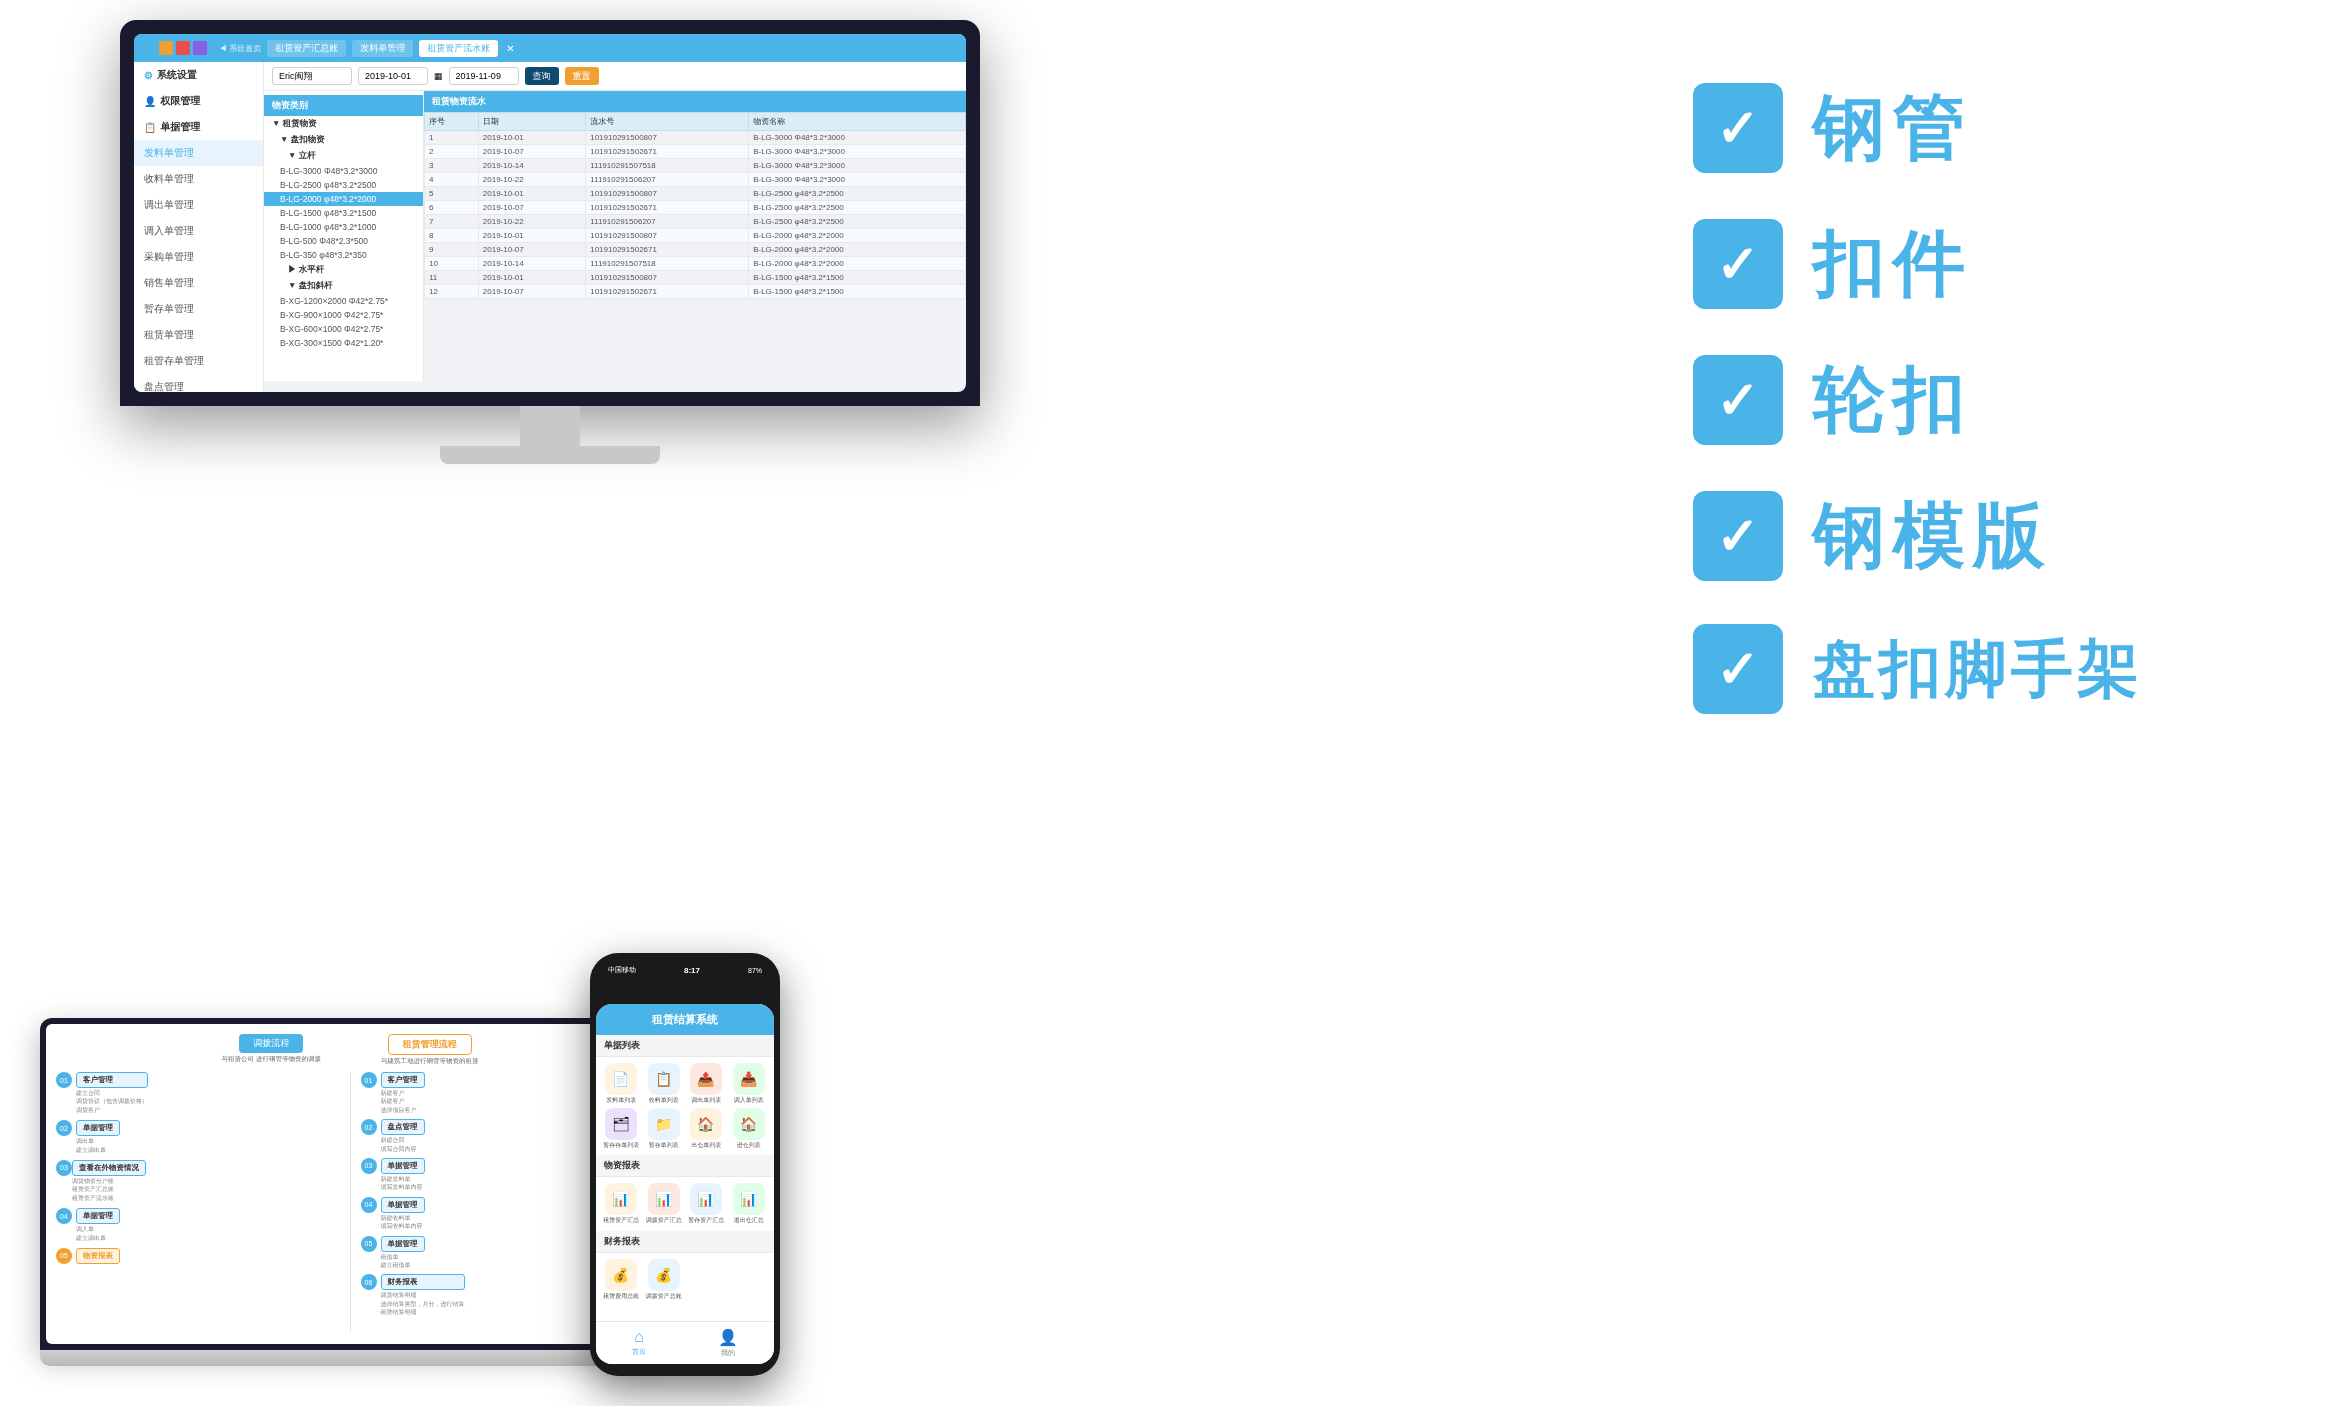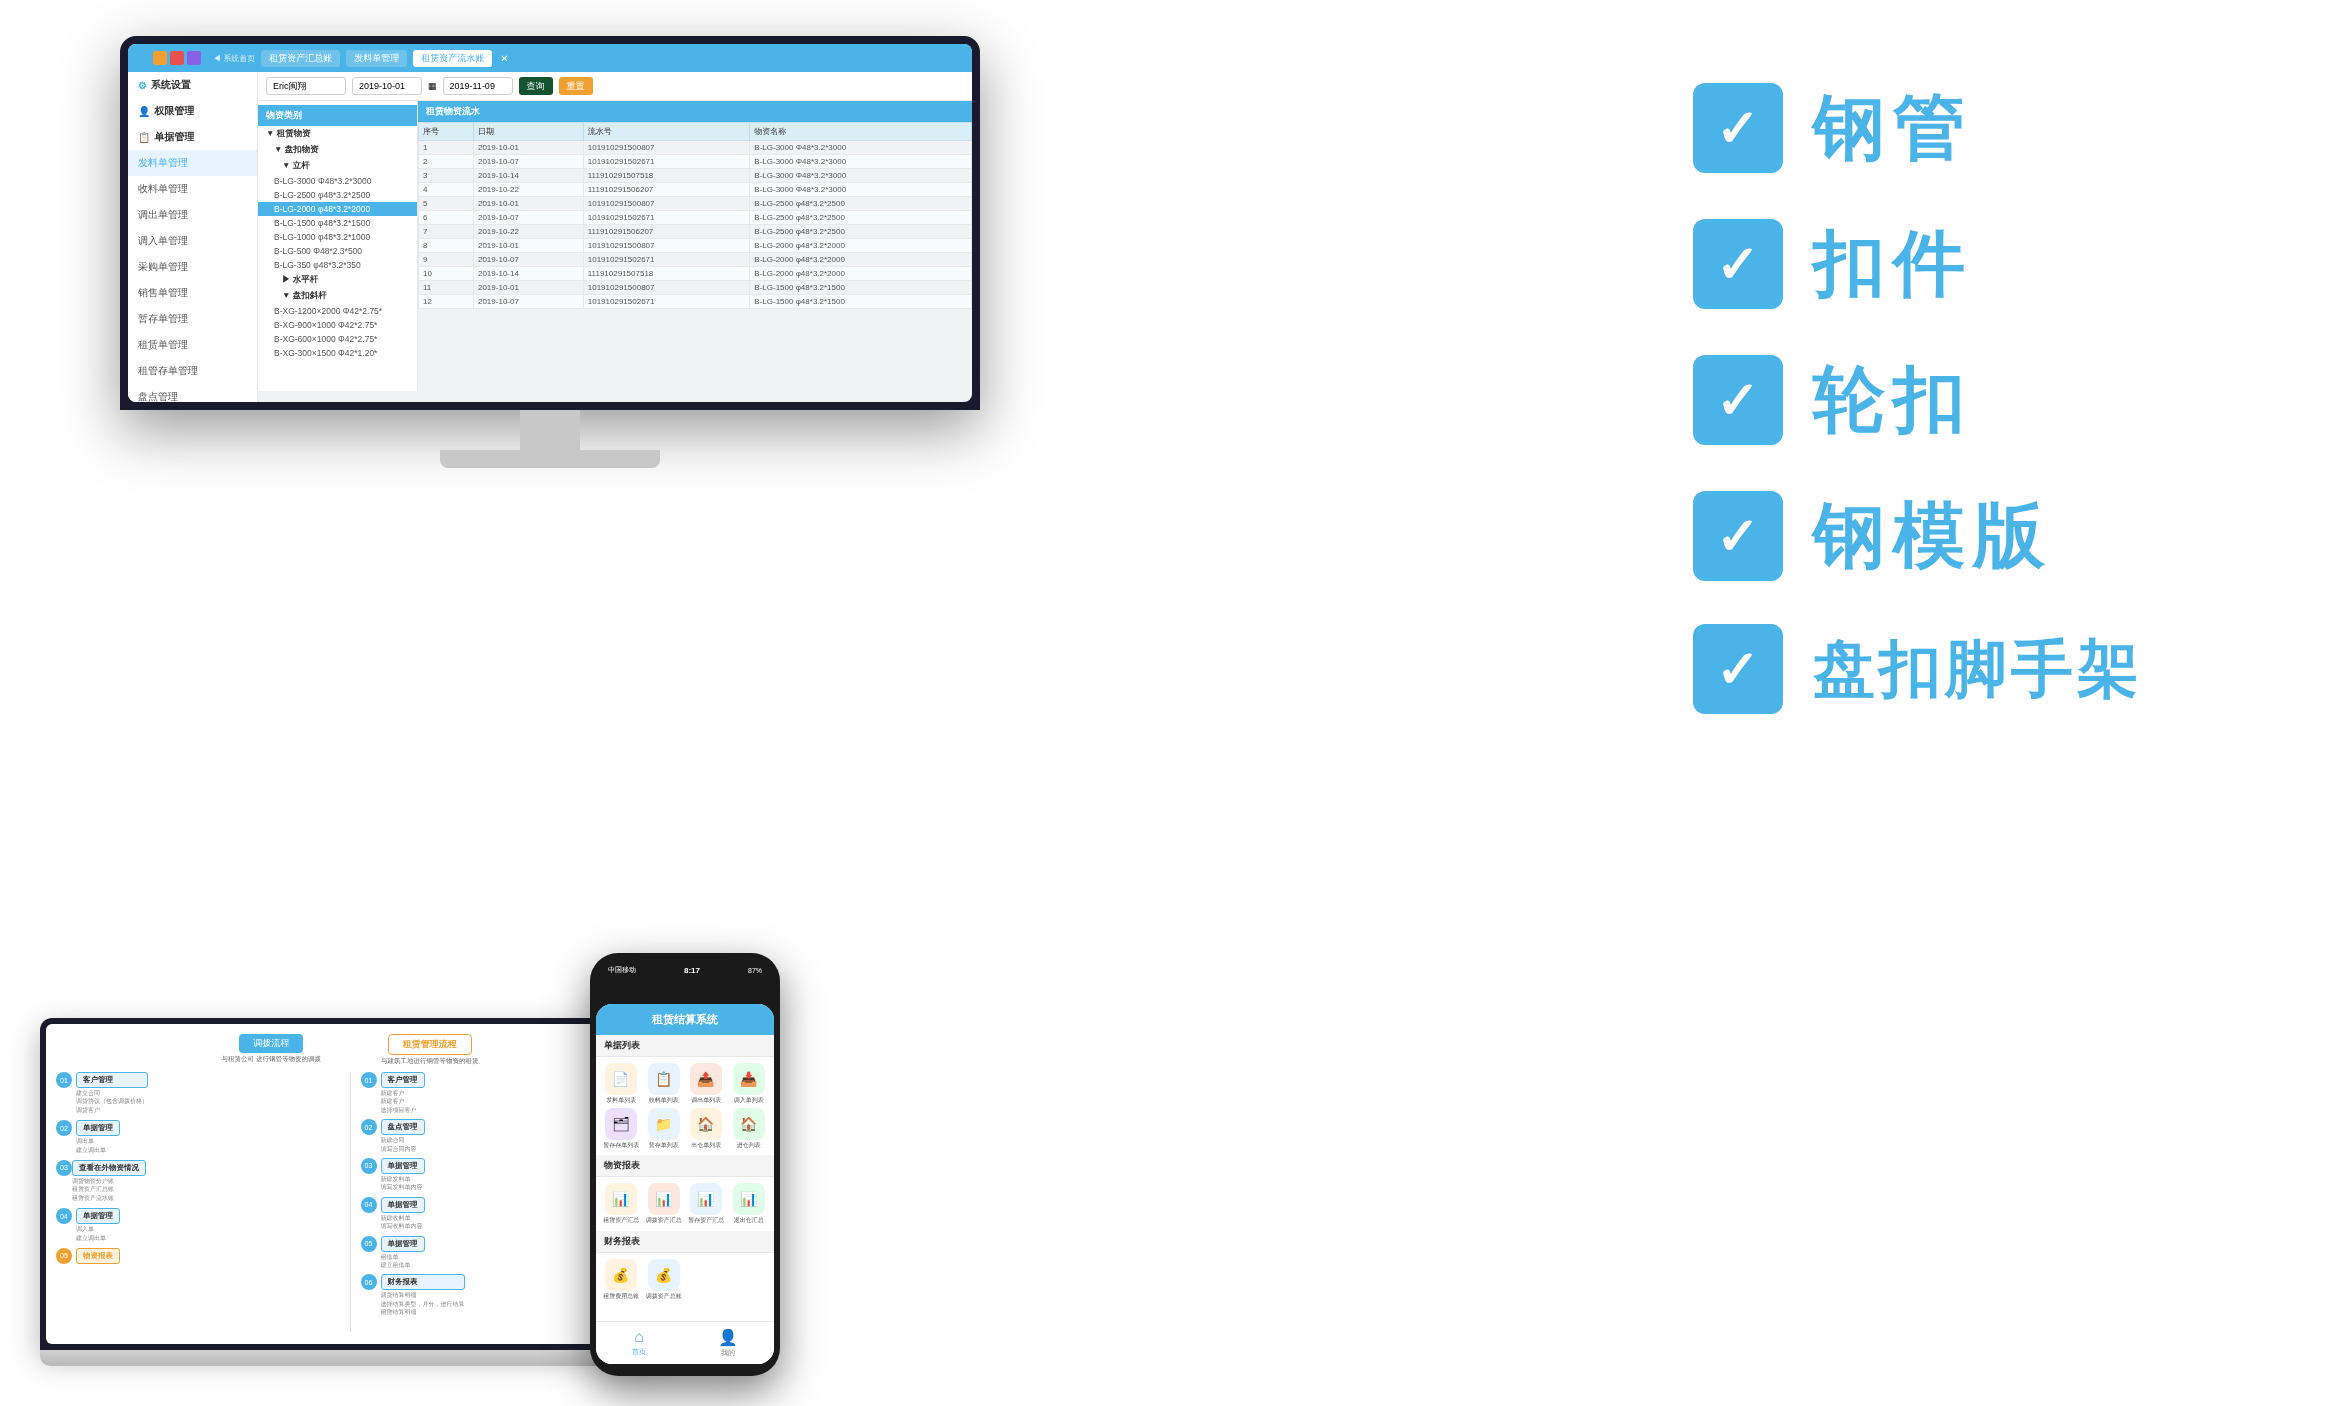--- a/index.html
+++ b/index.html
@@ -55,23 +55,22 @@
     
     .monitor-container {
       position: absolute;
       top: 20px;
       left: 120px;
       width: 860px;
     }
     .monitor-screen-wrapper {
       background: #1a1a2e;
       border-radius: 16px 16px 0 0;
-      padding: 8px;
+      padding: 14px;
       box-shadow: 0 20px 60px rgba(0,0,0,0.4);
-      margin-top: 16px;
     }
     .monitor-screen {
       background: #f0f2f5;
       border-radius: 8px;
       overflow: hidden;
       width: 100%;
     }
     .monitor-stand-neck {
       width: 60px;
       height: 40px;
@@ -145,21 +144,21 @@
     }
     .app-filter-input {
       border: 1px solid #d0d0d0;
       border-radius: 3px;
       padding: 2px 6px;
       font-size: 9px;
       width: 80px;
       height: 18px;
     }
     .app-filter-btn {
-      background: #14532d;
+      background: #0c4a6e;
       color: white;
       border: none;
       border-radius: 3px;
       padding: 2px 8px;
       font-size: 9px;
       cursor: pointer;
       height: 18px;
     }
     .app-filter-btn.reset {
       background: #f0a030;

